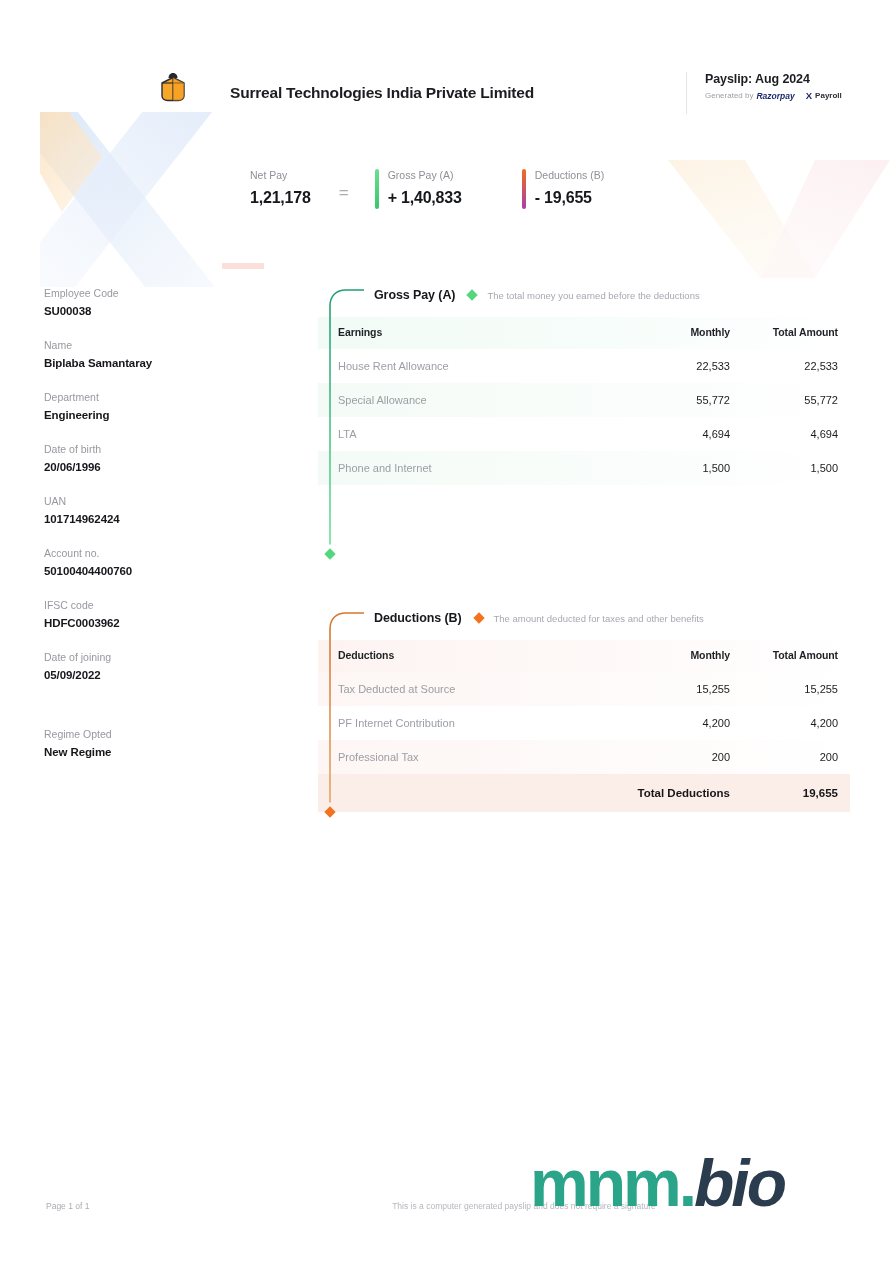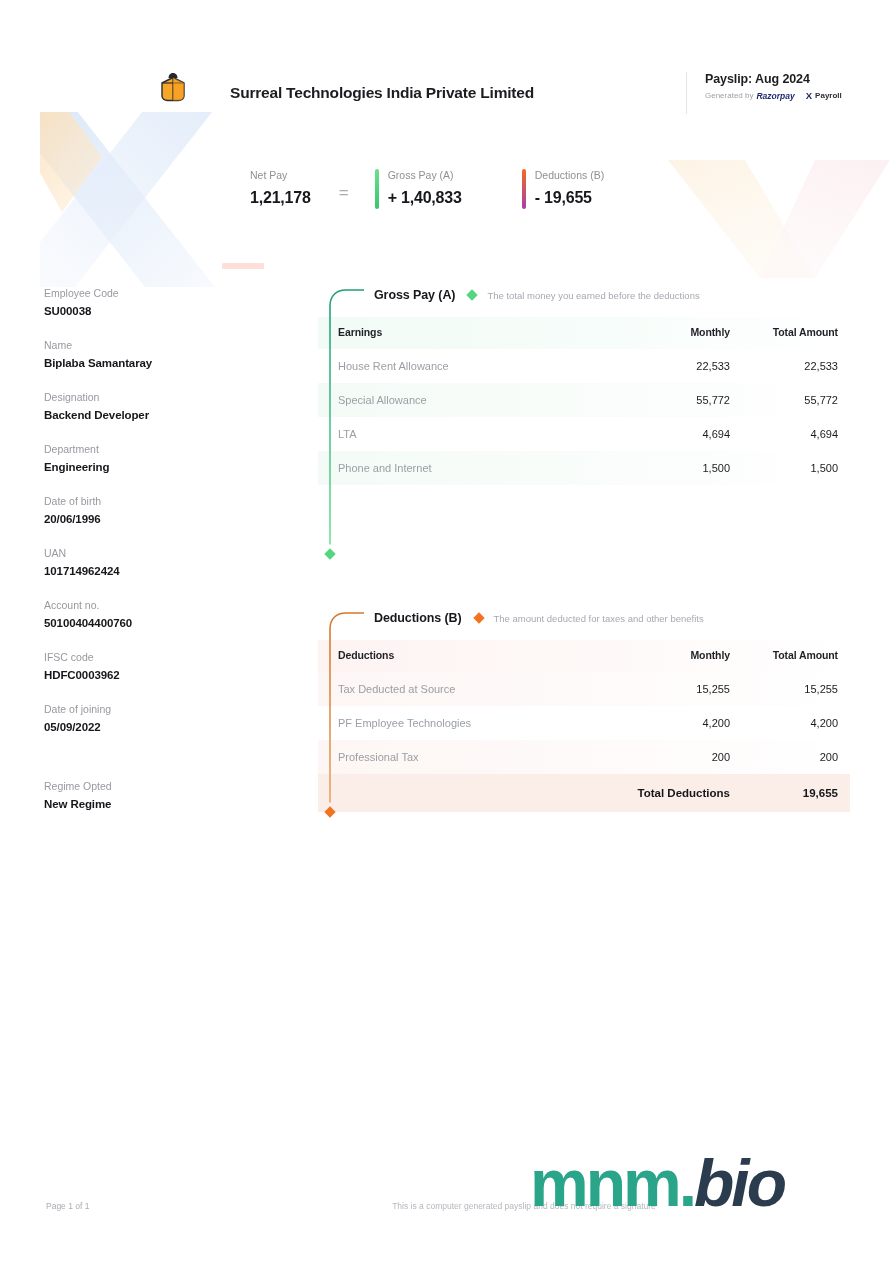--- a/index.html
+++ b/index.html
@@ -260,24 +260,20 @@
   </div>
 
   <div class="info-col">
     <div class="info-field">
       <div class="info-label">Employee Code</div>
       <div class="info-value">SU00038</div>
     </div>
     <div class="info-field">
       <div class="info-label">Name</div>
       <div class="info-value">Biplaba Samantaray</div>
-    </div>
-    <div class="info-field">
-      <div class="info-label">Designation</div>
-      <div class="info-value">Backend Developer</div>
     </div>
     <div class="info-field">
       <div class="info-label">Department</div>
       <div class="info-value">Engineering</div>
     </div>
     <div class="info-field">
       <div class="info-label">Date of birth</div>
       <div class="info-value">20/06/1996</div>
     </div>
     <div class="info-field">
@@ -391,21 +387,21 @@
           <th class="h-total">Total Amount</th>
         </tr>
       </thead>
       <tbody>
         <tr class="row-ded-alt">
           <td class="t-name">Tax Deducted at Source</td>
           <td>15,255</td>
           <td class="t-total">15,255</td>
         </tr>
         <tr>
-          <td class="t-name">PF Employee Technologies</td>
+          <td class="t-name">PF Internet Contribution</td>
           <td>4,200</td>
           <td class="t-total">4,200</td>
         </tr>
         <tr class="row-ded-alt">
           <td class="t-name">Professional Tax</td>
           <td>200</td>
           <td class="t-total">200</td>
         </tr>
         <tr class="total-row tr-orange">
           <td></td>

